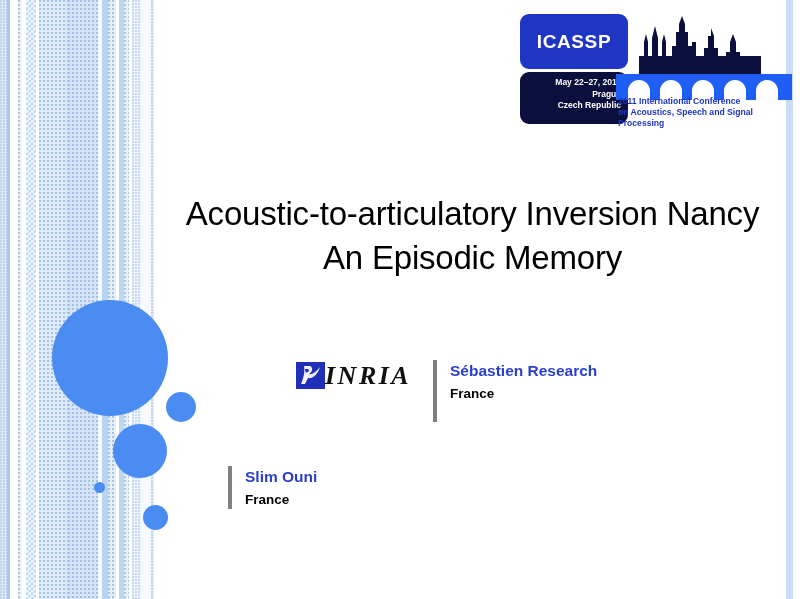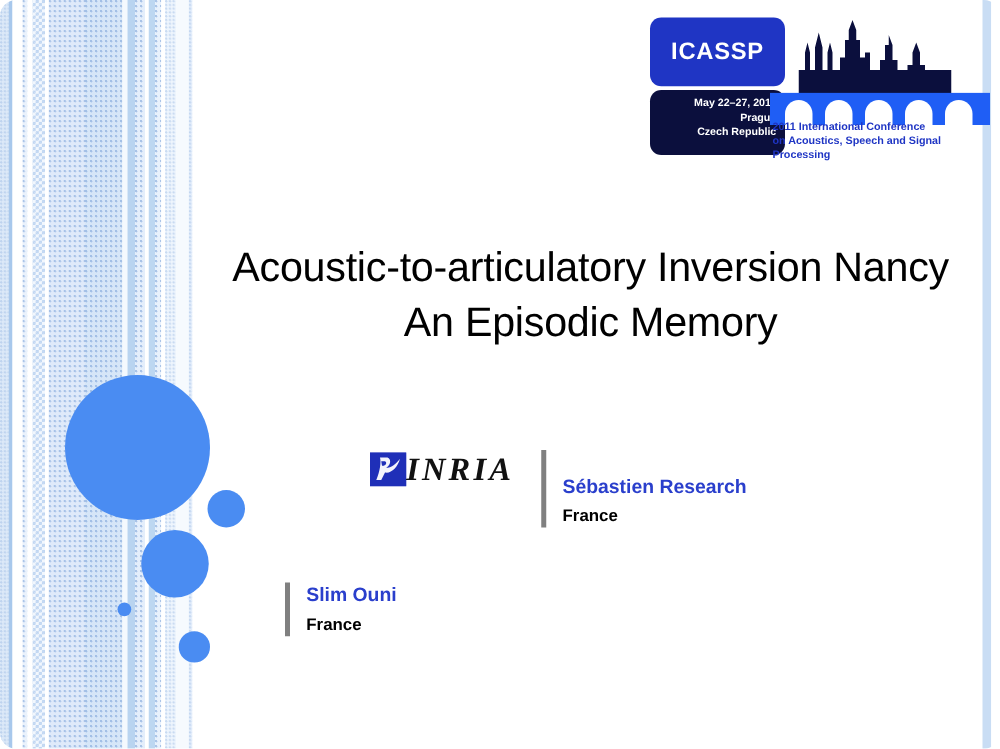--- a/index.html
+++ b/index.html
@@ -10,21 +10,20 @@
   body {
     font-family: "Liberation Sans", sans-serif;
   }
 
   #slide {
     position: relative;
     width: 800px;
     height: 599px;
     background: #ffffff;
     overflow: hidden;
-    border-radius: 13px;
   }
 
   
   .stripe {
     position: absolute;
     top: 0;
     height: 599px;
   }
   .dotted {
     background-image:
@@ -135,21 +134,21 @@
     line-height: 44px;
     font-family: "Liberation Sans", sans-serif;
     font-weight: normal;
     letter-spacing: -0.2px;
   }
 
   
   .author-row {
     position: absolute;
     display: flex;
-    align-items: flex-end;
+    align-items: flex-start;
   }
   #author-1 { left: 228px; top: 358px; }
   #author-2 { left: 228px; top: 464px; }
 
   .logo-cell {
     width: 205px;
     height: 66px;
     position: relative;
     flex: 0 0 205px;
   }

